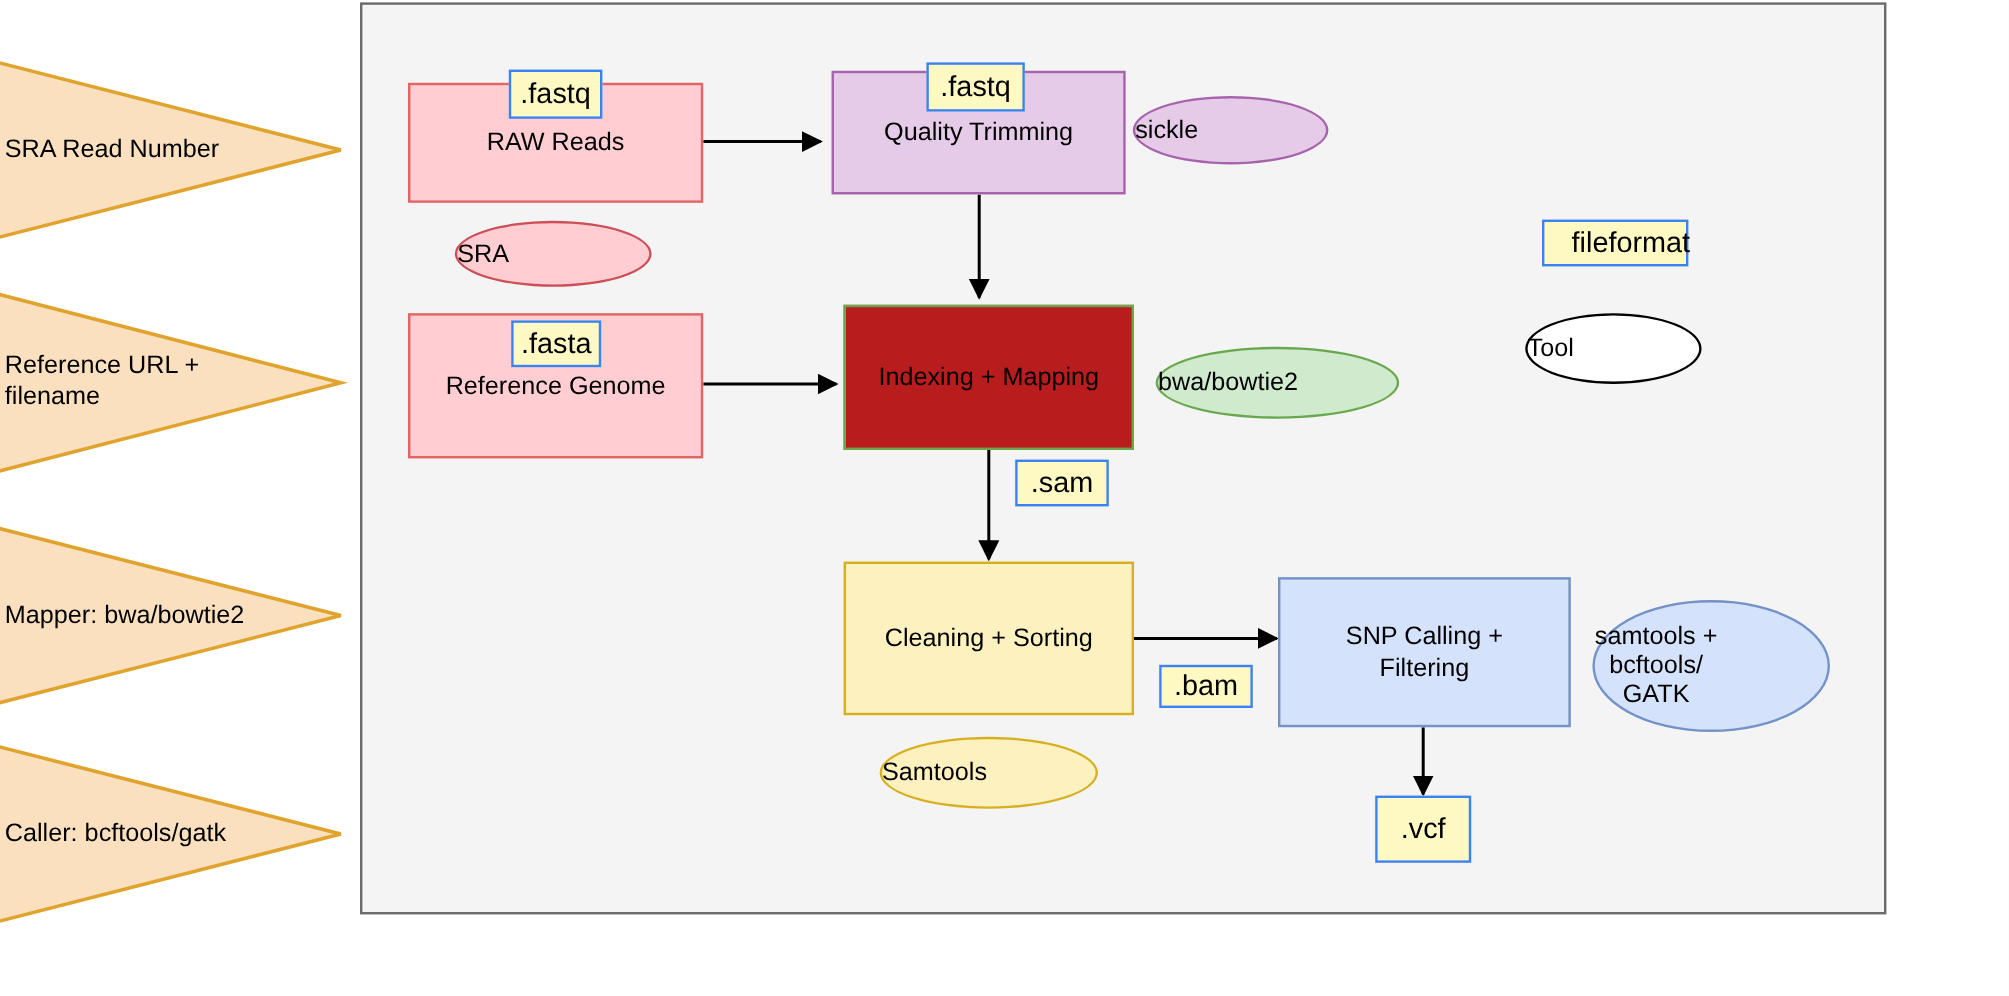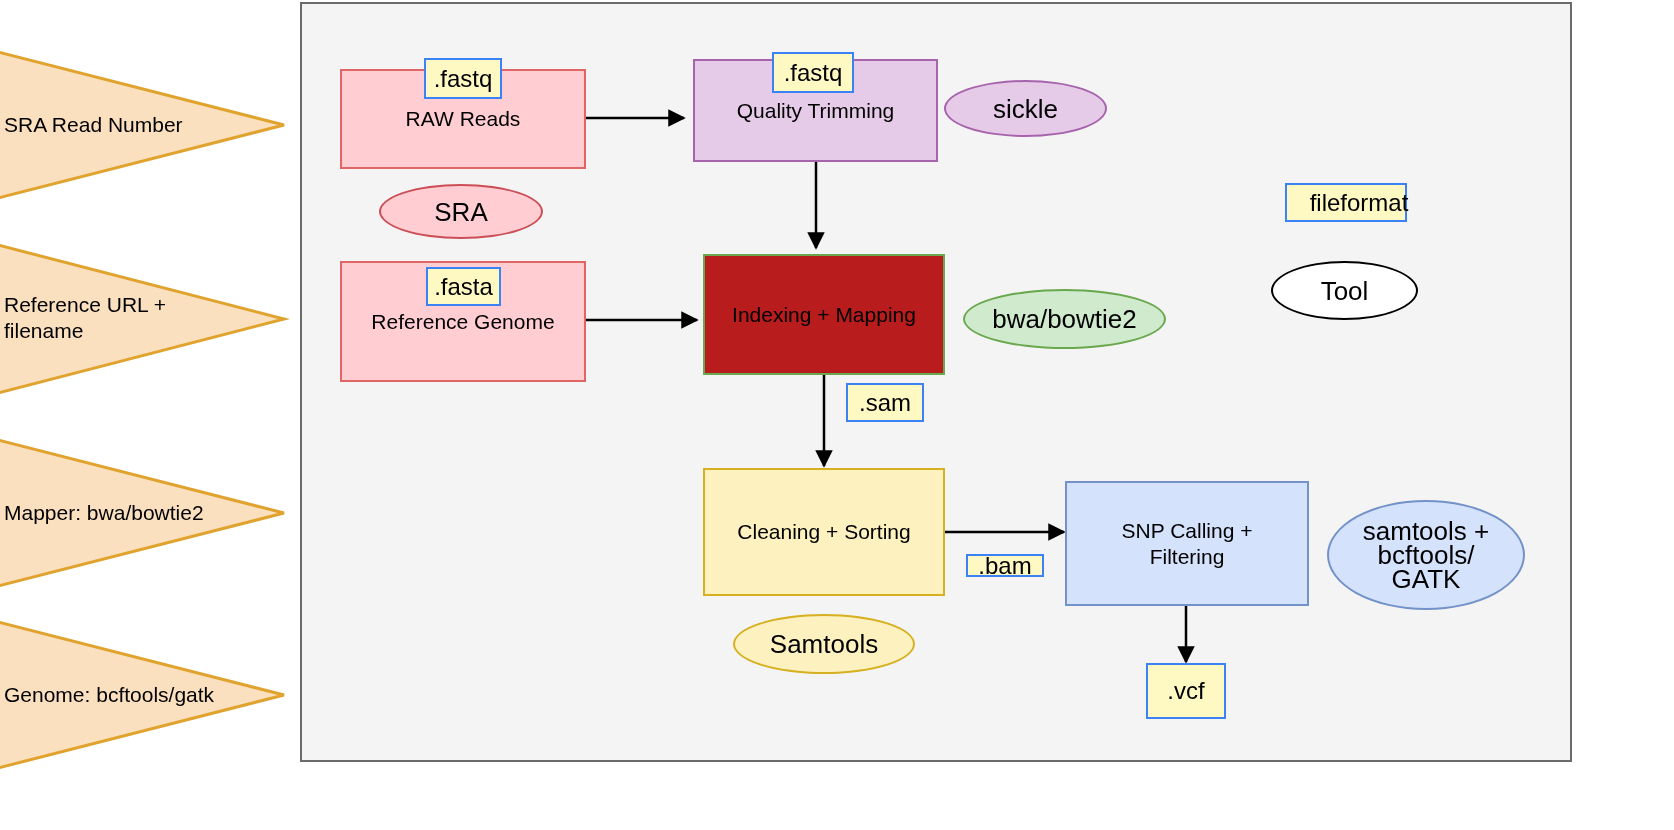--- a/index.html
+++ b/index.html
@@ -55,23 +55,22 @@
 
   
   .ellipse{
     position:absolute;
     box-sizing:border-box;
     border-radius:50%;
     border-width:2px;
     border-style:solid;
     display:flex;
     align-items:center;
-    justify-content:center;
     text-align:center;
-    font-size:26px;
+    font-size:21px;
     line-height:24px;
     color:#000;
     white-space:pre-line;
   }
   .ellipse.pink{background:#ffcdd2;border-color:#cc4f57;}
   .ellipse.purple{background:#e6cbe8;border-color:#a764ad;}
   .ellipse.green{background:#cfeacd;border-color:#6aa84f;}
   .ellipse.yellow{background:#fdf1c0;border-color:#d6b020;}
   .ellipse.blue{background:#d4e2fb;border-color:#7392c8;}
   .ellipse.plain{background:#ffffff;border-color:#000000;}
@@ -117,21 +116,21 @@
     <svg width="292" height="150" viewBox="0 0 292 150">
       <polygon points="2,2 288,75 2,148" fill="#fbe0c0" stroke="#e0a32e" stroke-width="3"></polygon>
     </svg>
     <div class="ptext" style="top:62px;">Mapper: bwa/bowtie2</div>
   </div>
 
   <div class="pennant" style="left:-4px;top:620px;width:292px;height:150px;">
     <svg width="292" height="150" viewBox="0 0 292 150">
       <polygon points="2,2 288,75 2,148" fill="#fbe0c0" stroke="#e0a32e" stroke-width="3"></polygon>
     </svg>
-    <div class="ptext" style="top:62px;">Genome: bcftools/gatk</div>
+    <div class="ptext" style="top:62px;">Caller: bcftools/gatk</div>
   </div>
 
   <div class="container-box" style="left:300px;top:2px;width:1272px;height:760px;"></div>
 
   <svg class="edges">
     <defs>
       <marker id="arrow" viewBox="0 0 10 10" refX="9" refY="5" markerWidth="7" markerHeight="7" orient="auto-start-reverse">
         <path d="M 0 0 L 10 5 L 0 10 z" fill="#000000"></path>
       </marker>
     </defs>
@@ -205,21 +204,21 @@
   </div>
 
   <div class="chip" style="left:426px;top:267px;width:75px;height:39px;">
     <span>.fasta</span>
   </div>
 
   <div class="chip" style="left:846px;top:383px;width:78px;height:39px;">
     <span>.sam</span>
   </div>
 
-  <div class="chip" style="left:966px;top:554px;width:78px;height:23px;">
+  <div class="chip" style="left:966px;top:554px;width:78px;height:36px;">
     <span>.bam</span>
   </div>
 
   <div class="chip" style="left:1146px;top:663px;width:80px;height:56px;">
     <span>.vcf</span>
   </div>
 
 
   <div class="chip" style="left:1285px;top:183px;width:122px;height:39px;padding-left:26px;">
     <span>fileformat</span>

